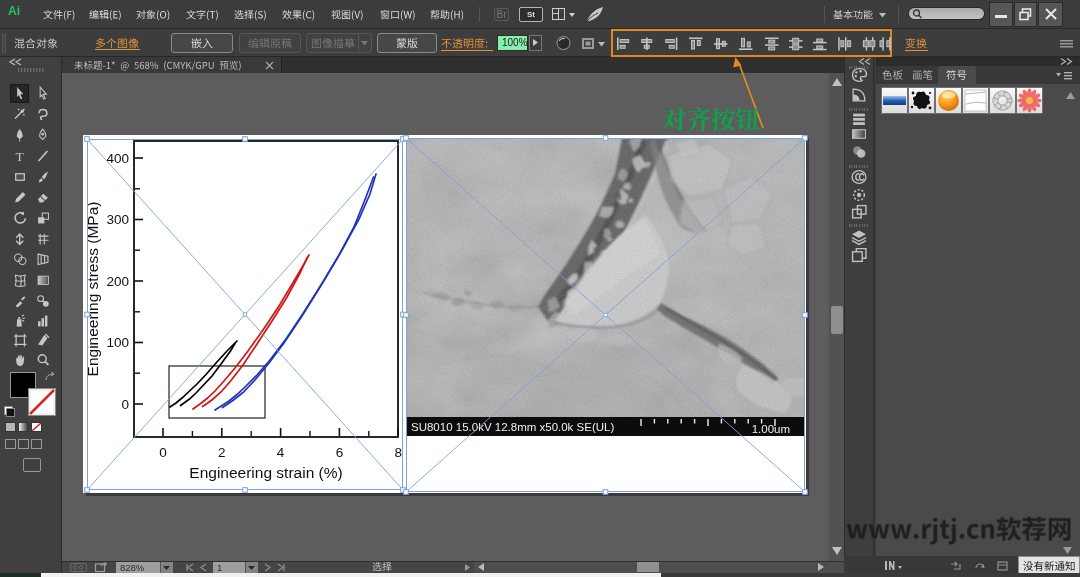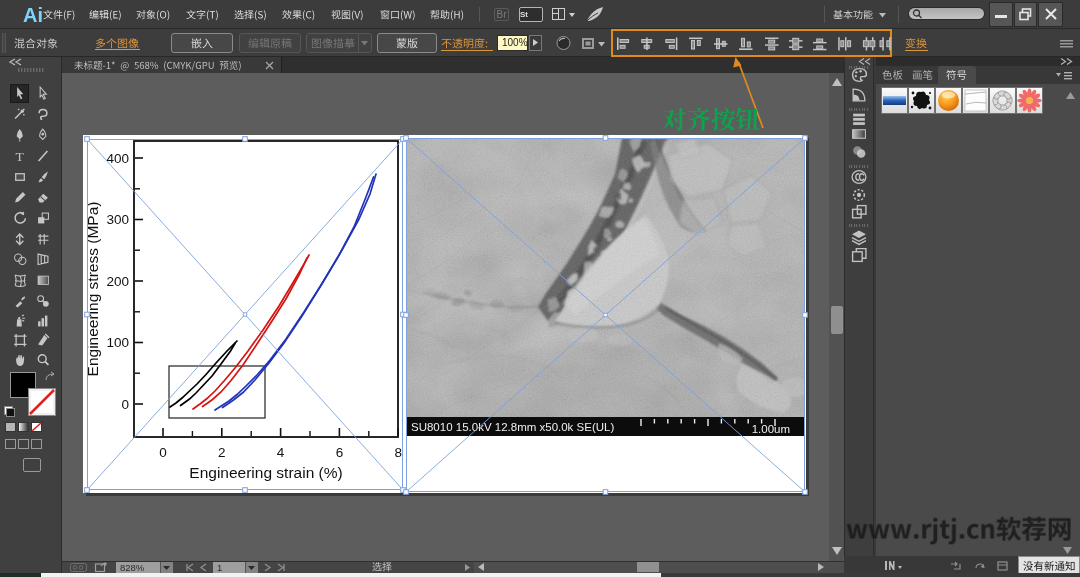--- a/index.html
+++ b/index.html
@@ -104,21 +104,21 @@
         <path id="gsr7b26" d="M395 277C439 213 495 127 521 76L585 115C557 164 500 247 456 309ZM734 541V432H337V363H734V16C734 -1 728 -5 708 -6C690 -7 623 -7 552 -5C563 -26 574 -57 578 -78C668 -78 727 -77 761 -66C795 -54 807 -32 807 15V363H943V432H807V541ZM260 550C209 441 126 332 41 261C57 246 83 215 93 200C126 229 159 264 190 303V-80H263V405C288 445 311 485 331 526ZM182 843C151 743 98 643 36 578C54 569 85 548 99 536C132 575 164 625 193 680H245C267 634 292 579 306 545L373 568C361 596 339 640 319 680H475V744H223C235 771 246 799 255 826ZM576 843C546 743 491 648 425 586C443 576 474 555 488 543C523 580 557 627 586 680H655C683 639 714 590 728 559L794 586C781 611 758 646 734 680H934V744H617C628 771 638 798 647 826Z"></path>
         <path id="gsr53f7" d="M260 732H736V596H260ZM185 799V530H815V799ZM63 440V371H269C249 309 224 240 203 191H727C708 75 688 19 663 -1C651 -9 639 -10 615 -10C587 -10 514 -9 444 -2C458 -23 468 -52 470 -74C539 -78 605 -79 639 -77C678 -76 702 -70 726 -50C763 -18 788 57 812 225C814 236 816 259 816 259H315L352 371H933V440Z"></path>
         <path id="gsr6ca1" d="M84 773C145 739 225 688 265 657L309 718C267 748 186 795 126 826ZM35 502C97 471 179 423 220 393L262 455C219 485 137 529 75 557ZM66 -17 129 -65C184 27 251 153 300 259L245 306C190 192 117 61 66 -17ZM445 804V691C445 615 424 530 289 468C304 457 330 428 340 412C487 483 518 593 518 689V734H714V586C714 502 731 472 804 472C818 472 880 472 897 472C919 472 943 473 956 478C954 497 951 529 949 550C935 547 911 545 896 545C880 545 823 545 809 545C792 545 789 555 789 584V804ZM783 328C745 251 688 188 619 137C551 190 497 254 460 328ZM341 398V328H405L385 321C426 232 483 156 555 94C468 43 368 9 266 -11C280 -28 297 -59 305 -79C416 -53 524 -13 617 46C701 -13 802 -55 917 -80C927 -59 949 -28 966 -11C859 9 763 44 683 93C773 165 845 259 888 380L838 401L824 398Z"></path>
         <path id="gsr6709" d="M391 840C379 797 365 753 347 710H63V640H316C252 508 160 386 40 304C54 290 78 263 88 246C151 291 207 345 255 406V-79H329V119H748V15C748 0 743 -6 726 -6C707 -7 646 -8 580 -5C590 -26 601 -57 605 -77C691 -77 746 -77 779 -66C812 -53 822 -30 822 14V524H336C359 562 379 600 397 640H939V710H427C442 747 455 785 467 822ZM329 289H748V184H329ZM329 353V456H748V353Z"></path>
         <path id="gsr65b0" d="M360 213C390 163 426 95 442 51L495 83C480 125 444 190 411 240ZM135 235C115 174 82 112 41 68C56 59 82 40 94 30C133 77 173 150 196 220ZM553 744V400C553 267 545 95 460 -25C476 -34 506 -57 518 -71C610 59 623 256 623 400V432H775V-75H848V432H958V502H623V694C729 710 843 736 927 767L866 822C794 792 665 762 553 744ZM214 827C230 799 246 765 258 735H61V672H503V735H336C323 768 301 811 282 844ZM377 667C365 621 342 553 323 507H46V443H251V339H50V273H251V18C251 8 249 5 239 5C228 4 197 4 162 5C172 -13 182 -41 184 -59C233 -59 267 -58 290 -47C313 -36 320 -18 320 17V273H507V339H320V443H519V507H391C410 549 429 603 447 652ZM126 651C146 606 161 546 165 507L230 525C225 563 208 622 187 665Z"></path>
         <path id="gsr901a" d="M65 757C124 705 200 632 235 585L290 635C253 681 176 751 117 800ZM256 465H43V394H184V110C140 92 90 47 39 -8L86 -70C137 -2 186 56 220 56C243 56 277 22 318 -3C388 -45 471 -57 595 -57C703 -57 878 -52 948 -47C949 -27 961 7 969 26C866 16 714 8 596 8C485 8 400 15 333 56C298 79 276 97 256 108ZM364 803V744H787C746 713 695 682 645 658C596 680 544 701 499 717L451 674C513 651 586 619 647 589H363V71H434V237H603V75H671V237H845V146C845 134 841 130 828 129C816 129 774 129 726 130C735 113 744 88 747 69C814 69 857 69 883 80C909 91 917 109 917 146V589H786C766 601 741 614 712 628C787 667 863 719 917 771L870 807L855 803ZM845 531V443H671V531ZM434 387H603V296H434ZM434 443V531H603V443ZM845 387V296H671V387Z"></path>
         <path id="gsr77e5" d="M547 753V-51H620V28H832V-40H908V753ZM620 99V682H832V99ZM157 841C134 718 92 599 33 522C50 511 81 490 94 478C124 521 152 576 175 636H252V472V436H45V364H247C234 231 186 87 34 -21C49 -32 77 -62 86 -77C201 5 262 112 294 220C348 158 427 63 461 14L512 78C482 112 360 249 312 296C317 319 320 342 322 364H515V436H326L327 471V636H486V706H199C211 745 221 785 230 826Z"></path>
       </defs>
     </svg>
     <div class="ab" style="left:0;top:0;width:1080px;height:29px;background:#3c3c3c;border-bottom:1px solid #2a2a2a"></div>
-    <div class="lat" style="left:23px;top:4px;font-size:20px;font-weight:bold;color:#7dd3fc">Ai</div>
+    <div class="lat" style="left:8px;top:4px;font-size:12px;font-weight:bold;color:#22c55e">Ai</div>
     <svg class="ab " style="left:43.0px;top:8.1px" width="34.3" height="13.0">
       <g fill="#e2e2e2" transform="translate(0,10.40) scale(0.0100,-0.0100)">
         <use href="#gsr6587" x="0"></use>
         <use href="#gsr4ef6" x="1000"></use>
         <use href="#gsr28" x="2000"></use>
         <use href="#gsr46" x="2338"></use>
         <use href="#gsr29" x="2890"></use>
       </g>
     </svg>
     <svg class="ab " style="left:89.0px;top:8.1px" width="34.6" height="13.0">
@@ -188,21 +188,21 @@
       <g fill="#e2e2e2" transform="translate(0,10.40) scale(0.0100,-0.0100)">
         <use href="#gsr5e2e" x="0"></use>
         <use href="#gsr52a9" x="1000"></use>
         <use href="#gsr28" x="2000"></use>
         <use href="#gsr48" x="2338"></use>
         <use href="#gsr29" x="3066"></use>
       </g>
     </svg>
     <div class="ab" style="left:479px;top:7px;width:1px;height:15px;background:#555"></div>
     <div class="ab" style="left:494px;top:8px;width:15px;height:13px;border:1px solid #5a5a5a;border-radius:2px;color:#7a7a7a;font-size:10px;text-align:center;line-height:11px">Br</div>
-    <div class="ab" style="left:519px;top:7px;width:24px;height:15px;border:1px solid #b5b5b5;border-radius:2px;color:#ddd;font-size:8px;font-weight:bold;text-align:left;line-height:13px;background:#2e2e2e">St</div>
+    <div class="ab" style="left:519px;top:7px;width:24px;height:15px;border:1px solid #b5b5b5;border-radius:2px;color:#ddd;font-size:8px;font-weight:bold;text-align:center;line-height:13px;background:#2e2e2e">St</div>
     <svg class="ab" style="left:552px;top:8px" width="26" height="14">
 <rect x="0" y="0" width="13" height="12" fill="#cfcfcf"></rect>
       <rect x="1" y="1" width="5" height="4" fill="#3c3c3c"></rect>
       <rect x="7" y="1" width="5" height="10" fill="#3c3c3c"></rect>
       <rect x="1" y="6" width="5" height="5" fill="#3c3c3c"></rect>
 <path d="M17 5 l6 0 -3 4 z" fill="#cfcfcf"></path>
     </svg>
     <svg class="ab" style="left:585px;top:6px" width="20" height="17">
 <path d="M2 15 C5 8 10 3 18 1 C16 9 11 13 4 15 Z" fill="#c8c8c8"></path>
 <path d="M2 15 C6 11 9 9 13 7" stroke="#3c3c3c" stroke-width="1" fill="none"></path>
@@ -297,21 +297,21 @@
     <svg class="ab " style="left:441.0px;top:36.1px" width="49.1" height="14.3">
       <g fill="#e0953b" transform="translate(0,11.44) scale(0.0110,-0.0110)">
         <use href="#gsr4e0d" x="0"></use>
         <use href="#gsr900f" x="1000"></use>
         <use href="#gsr660e" x="2000"></use>
         <use href="#gsr5ea6" x="3000"></use>
         <use href="#gsr3a" x="4000"></use>
       </g>
     </svg>
     <div class="ab" style="left:441px;top:49.5px;width:52px;height:1px;background:#e0953b"></div>
-    <div class="ab" style="left:497px;top:35px;width:31px;height:16px;background:#fef9c3;border:1px solid #2c2c2c;color:#1c1c1c;font-size:10px;line-height:14px;padding-left:4px">100%</div>
+    <div class="ab" style="left:497px;top:35px;width:31px;height:16px;background:#86efac;border:1px solid #2c2c2c;color:#1c1c1c;font-size:10px;line-height:14px;padding-left:4px">100%</div>
     <div class="ab" style="left:529px;top:35px;width:13px;height:16px;background:#3a3a3a;border:1px solid #777"></div>
     <svg class="ab" style="left:532px;top:39px" width="8" height="8">
       <path d="M1 0 l5 3.5 -5 3.5z" fill="#ccc"></path>
     </svg>
     <svg class="ab" style="left:556px;top:36px" width="16" height="15">
       <circle cx="7.5" cy="7" r="6.5" fill="#2a2a2a" stroke="#9a9a9a" stroke-width="1"></circle>
       <path d="M3 5 a5.5 5.5 0 0 1 6 -2.5" stroke="#bbb" stroke-width="1.2" fill="none"></path>
     </svg>
     <svg class="ab" style="left:582px;top:38px" width="26" height="12">
 <rect x="0" y="0" width="12" height="11" fill="#9a9a9a"></rect>

